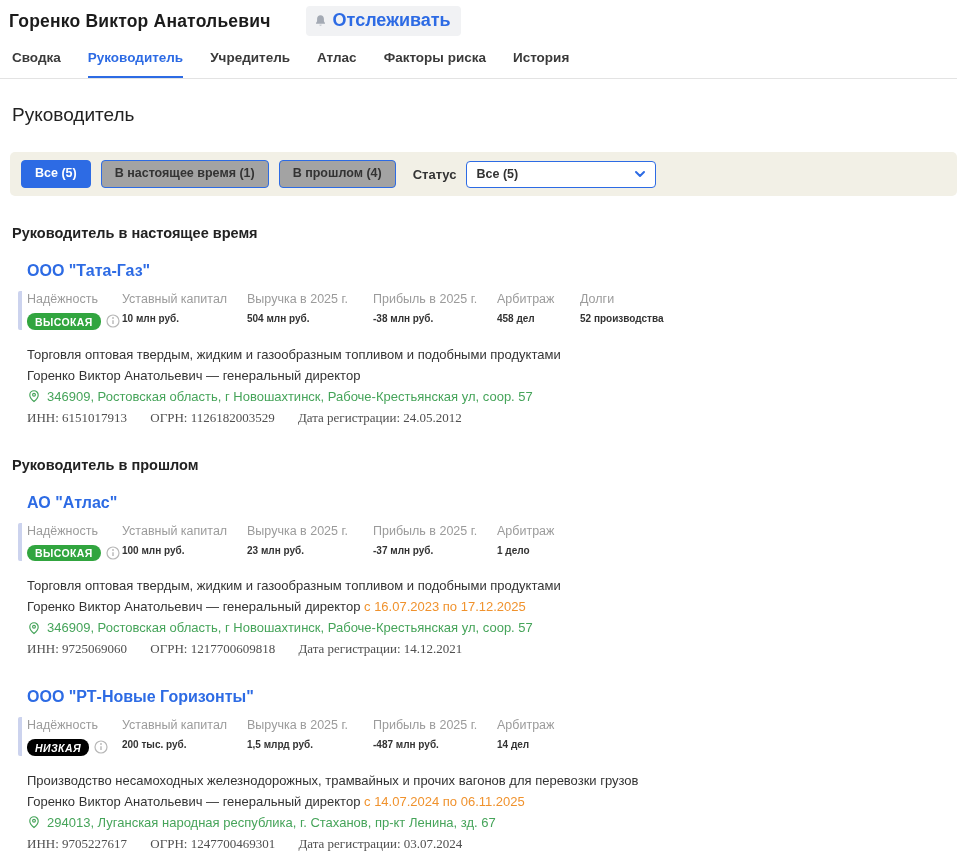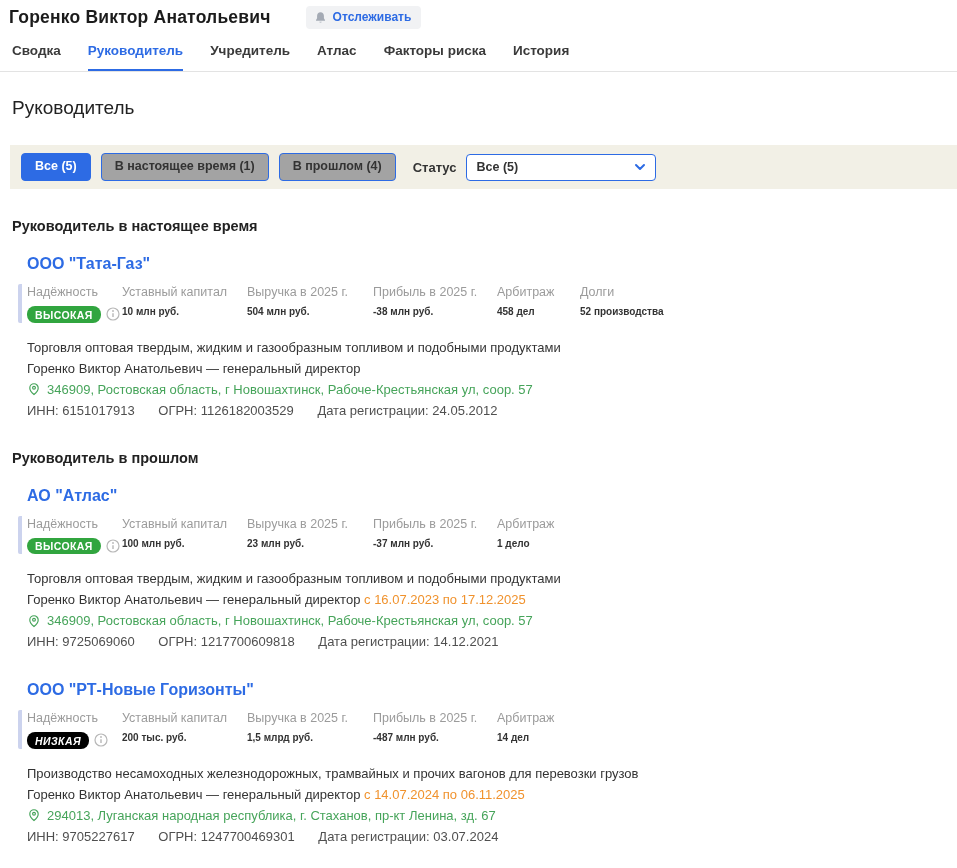--- a/index.html
+++ b/index.html
@@ -4,35 +4,35 @@
 <style>
   * { margin:0; padding:0; box-sizing:border-box; }
   html,body { width:957px; height:868px; background:#fff; overflow:hidden;
     font-family:"Liberation Sans", sans-serif; color:#333; }
 
   
   .hdr { display:flex; align-items:center; gap:35px; padding:6px 0 0 9px; }
   .person-name { font-size:17.5px; font-weight:700; color:#1b1b1b; letter-spacing:.2px; }
   .track-btn { display:inline-flex; align-items:center; gap:6px; background:#f1f2f4;
     border:none; border-radius:4px; padding:4px 10px 5px 8px; cursor:pointer;
-    font-size:12px; font-weight:700; color:#2d6be4; font-family:inherit; }
+    font-size:18px; font-weight:700; color:#2d6be4; font-family:inherit; }
   .bell { width:13px; height:13px; display:block; }
 
   
   .tabs { display:flex; gap:27px; padding:14px 0 0 12px; border-bottom:1px solid #e3e3e3; }
   .tab { font-size:13.5px; font-weight:700; color:#3a3a3a; padding-bottom:11px;
     cursor:pointer; border-bottom:2.5px solid transparent; }
   .tab.active { color:#2d6be4; border-bottom-color:#2d6be4; }
 
   
   h1.page-title { font-size:19px; font-weight:500; color:#222; margin:25px 0 0 12px; }
 
   
   .filter-bar { display:flex; align-items:center; gap:10px; background:#f2f0e6;
-    border-radius:0; margin:26px 0 0 10px; padding:8px 11px; height:44px; }
+    border-radius:5px; margin:26px 0 0 10px; padding:8px 11px; height:44px; }
   .fbtn { font-family:inherit; font-size:12.5px; border-radius:4px; padding:5px 13px 6px;
     cursor:pointer; line-height:1.25; }
   .fbtn.primary { background:#2d6be4; border:1px solid #2d6be4; color:#fff; font-weight:600; }
   .fbtn.outline { background:#a3a3a3; border:1px solid #2d6be4; color:#333; font-weight:600; }
   .status-label { font-size:13px; color:#333; margin-left:7px; font-weight:600; }
   .status-select { display:flex; align-items:center; justify-content:space-between;
     width:190px; background:#fff; border:1px solid #2d6be4; border-radius:4px;
     padding:5px 9px 6px; font-size:12.5px; font-weight:600; color:#333; cursor:pointer; }
   .chevron { width:12px; height:12px; display:block; }
 
@@ -53,21 +53,21 @@
     font-size:10.5px; font-weight:700; color:#fff; letter-spacing:.4px; }
   .badge[data-variant="high"] { background:#31a53f; }
   .badge[data-variant="low"]  { background:#000000;font-style:italic; }
   .info-ic { width:14px; height:14px; display:block; }
 
   .line { font-size:13px; color:#333; line-height:21px; }
   .activity { margin-top:14px; }
   .period { color:#f0922d; }
   .addr { display:flex; align-items:center; gap:6px; color:#46a45a; font-weight:500; }
   .pin { width:14px; height:14px; display:block; flex:none; }
-  .ids { color:#4f4f4f; }
+  .ids { color:#4f4f4f;font-family:Liberation Serif, serif; }
   .ids span { margin-right:20px; }
 </style>
 </head>
 <body>
 
 <div class="hdr">
   <div class="person-name">Горенко Виктор Анатольевич</div>
   <button class="track-btn">
     <svg class="bell" viewBox="0 0 16 16">
       <path d="M8 1.5c-2.6 0-4.2 1.9-4.2 4.4v3L2.5 11v1h11v-1l-1.3-2.1v-3C12.2 3.4 10.6 1.5 8 1.5z" fill="#a4aab4"></path>

